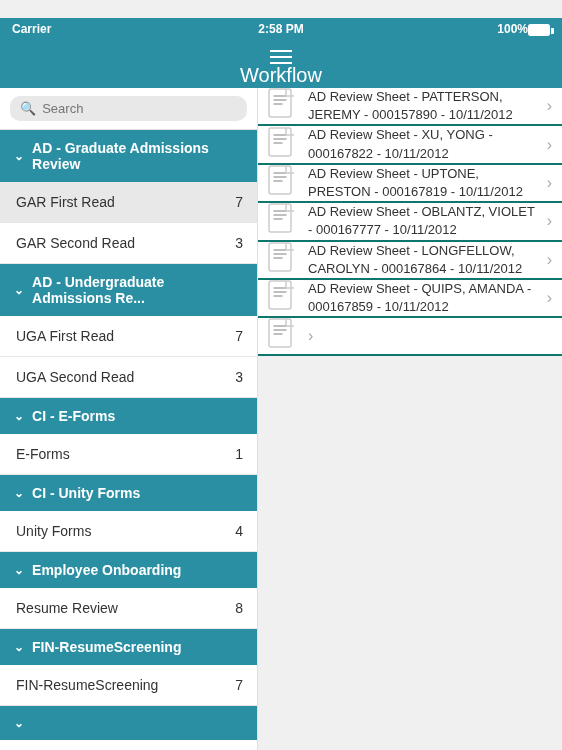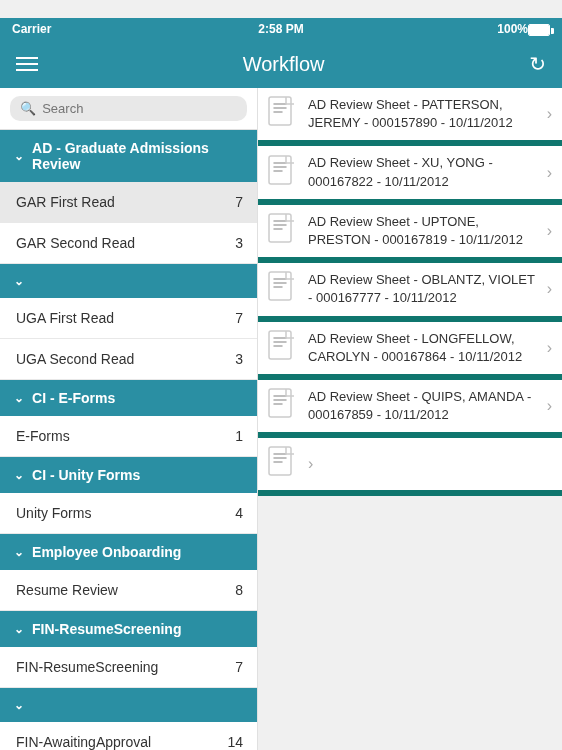--- a/index.html
+++ b/index.html
@@ -26,20 +26,21 @@
 
     
     .header {
       background: #2a8fa3;
       color: white;
       display: flex;
       justify-content: space-between;
       align-items: center;
       padding: 10px 16px;
       height: 48px;
+      flex-direction: column;
     }
     .header-title { font-size: 20px; font-weight: 500; }
     .hamburger-icon { display: flex; flex-direction: column; gap: 4px; cursor: pointer; }
     .hamburger-icon span { display: block; width: 22px; height: 2px; background: white; }
     .refresh-icon { color: white; font-size: 20px; cursor: pointer; }
 
     
     .main-content { display: flex; flex: 1; overflow: hidden; }
 
     
@@ -95,24 +96,24 @@
     }
     .sidebar-item.active { background: #e8e8e8; }
     .sidebar-item-label { font-size: 14px; color: #333; }
     .sidebar-item-count { font-size: 14px; color: #333; }
 
     
     .right-panel { flex: 1; background: #f0f0f0; overflow-y: auto; }
 
     .list-item {
       background: white;
-      border-bottom: 6px solid #0f766e;
-      display: flex;
-      align-items: center;
-      padding: 8px 10px;
+      border-bottom: 2px solid #0f766e;
+      display: flex;
+      align-items: center;
+      padding: 0 10px;
       cursor: pointer;
       gap: 10px;
     }
     .doc-icon { width: 30px; height: 36px; flex-shrink: 0; }
     .doc-icon svg { width: 100%; height: 100%; }
     .list-item-text { flex: 1; font-size: 13px; color: #333; line-height: 1.4; }
     .chevron-right { color: #aaa; font-size: 16px; }
   </style>
 </head>
 <body>
@@ -157,20 +158,21 @@
       <span class="sidebar-item-label">GAR First Read</span>
       <span class="sidebar-item-count">7</span>
     </div>
     <div class="sidebar-item">
       <span class="sidebar-item-label">GAR Second Read</span>
       <span class="sidebar-item-count">3</span>
     </div>
 
     <div class="section-header">
       <span class="chevron-icon">⌄</span>
+      <span>AD - Undergraduate Admissions Re...</span>
     </div>
     <div class="sidebar-item">
       <span class="sidebar-item-label">UGA First Read</span>
       <span class="sidebar-item-count">7</span>
     </div>
     <div class="sidebar-item">
       <span class="sidebar-item-label">UGA Second Read</span>
       <span class="sidebar-item-count">3</span>
     </div>
 

